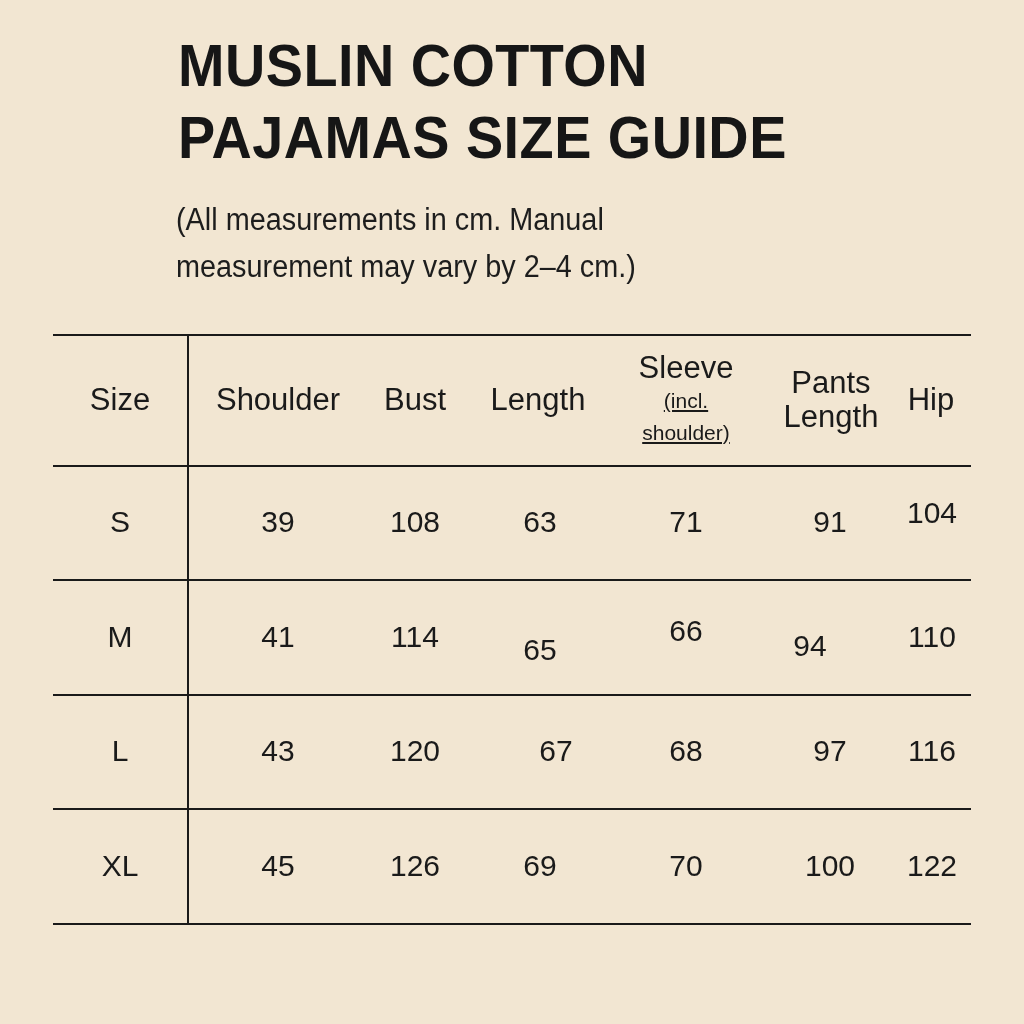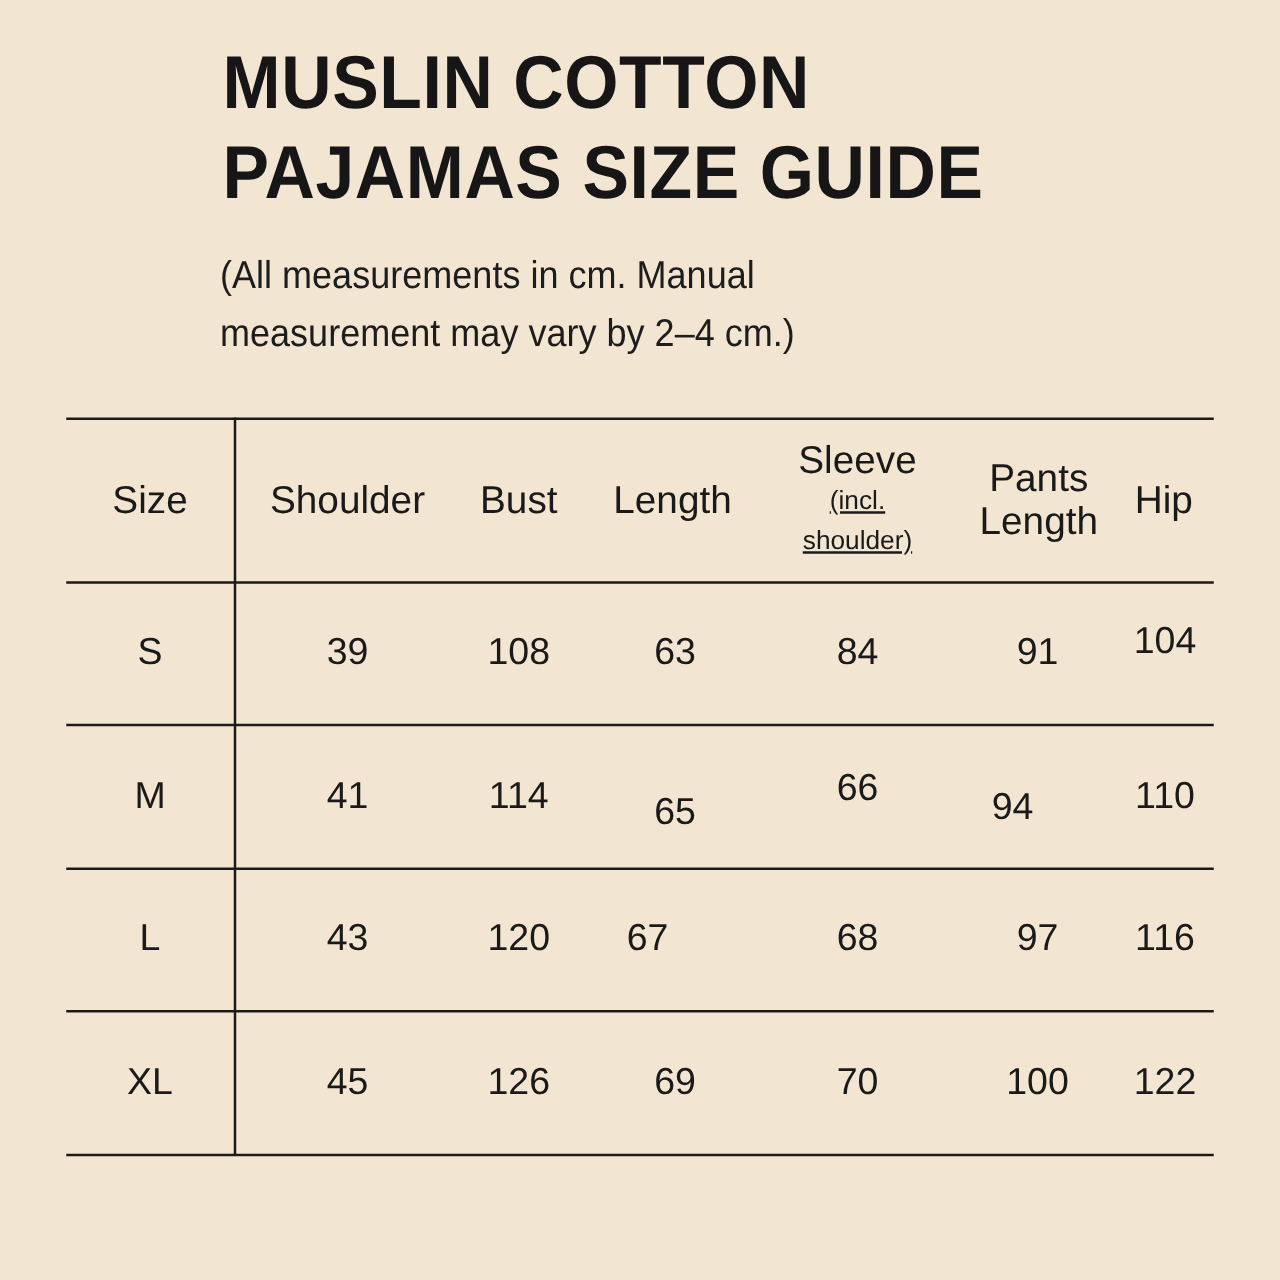--- a/index.html
+++ b/index.html
@@ -134,40 +134,40 @@
       </div>
     </div>
     <div class="cell hdr" style="left:843px;top:0;width:70px;height:131px;">Hip</div>
   </div>
 
   <div>
     <div class="cell" style="left:0;top:131px;width:134px;height:114px;">S</div>
     <div class="cell" style="left:180px;top:131px;width:90px;height:114px;">39</div>
     <div class="cell" style="left:315px;top:131px;width:94px;height:114px;">108</div>
     <div class="cell" style="left:440px;top:131px;width:94px;height:114px;">63</div>
-    <div class="cell" style="left:586px;top:131px;width:94px;height:114px;">84</div>
+    <div class="cell" style="left:586px;top:131px;width:94px;height:114px;">71</div>
     <div class="cell" style="left:730px;top:131px;width:94px;height:114px;">91</div>
     <div class="cell" style="left:832px;top:131px;width:94px;height:96px;">104</div>
   </div>
 
   <div>
     <div class="cell" style="left:0;top:245px;width:134px;height:115px;">M</div>
     <div class="cell" style="left:180px;top:245px;width:90px;height:115px;">41</div>
     <div class="cell" style="left:315px;top:245px;width:94px;height:115px;">114</div>
     <div class="cell" style="left:440px;top:245px;width:94px;height:141px;">65</div>
     <div class="cell" style="left:586px;top:245px;width:94px;height:103px;">66</div>
     <div class="cell" style="left:710px;top:245px;width:94px;height:134px;text-align:right;">94</div>
     <div class="cell" style="left:832px;top:245px;width:94px;height:115px;">110</div>
   </div>
 
   <div>
     <div class="cell" style="left:0;top:360px;width:134px;height:114px;">L</div>
     <div class="cell" style="left:180px;top:360px;width:90px;height:114px;">43</div>
     <div class="cell" style="left:315px;top:360px;width:94px;height:114px;">120</div>
-    <div class="cell" style="left:418px;top:360px;width:94px;height:114px;">67</div>
+    <div class="cell" style="left:456px;top:360px;width:94px;height:114px;">67</div>
     <div class="cell" style="left:586px;top:360px;width:94px;height:114px;">68</div>
     <div class="cell" style="left:730px;top:360px;width:94px;height:114px;">97</div>
     <div class="cell" style="left:832px;top:360px;width:94px;height:114px;">116</div>
   </div>
 
   <div>
     <div class="cell" style="left:0;top:474px;width:134px;height:115px;">XL</div>
     <div class="cell" style="left:180px;top:474px;width:90px;height:115px;">45</div>
     <div class="cell" style="left:315px;top:474px;width:94px;height:115px;">126</div>
     <div class="cell" style="left:440px;top:474px;width:94px;height:115px;">69</div>

